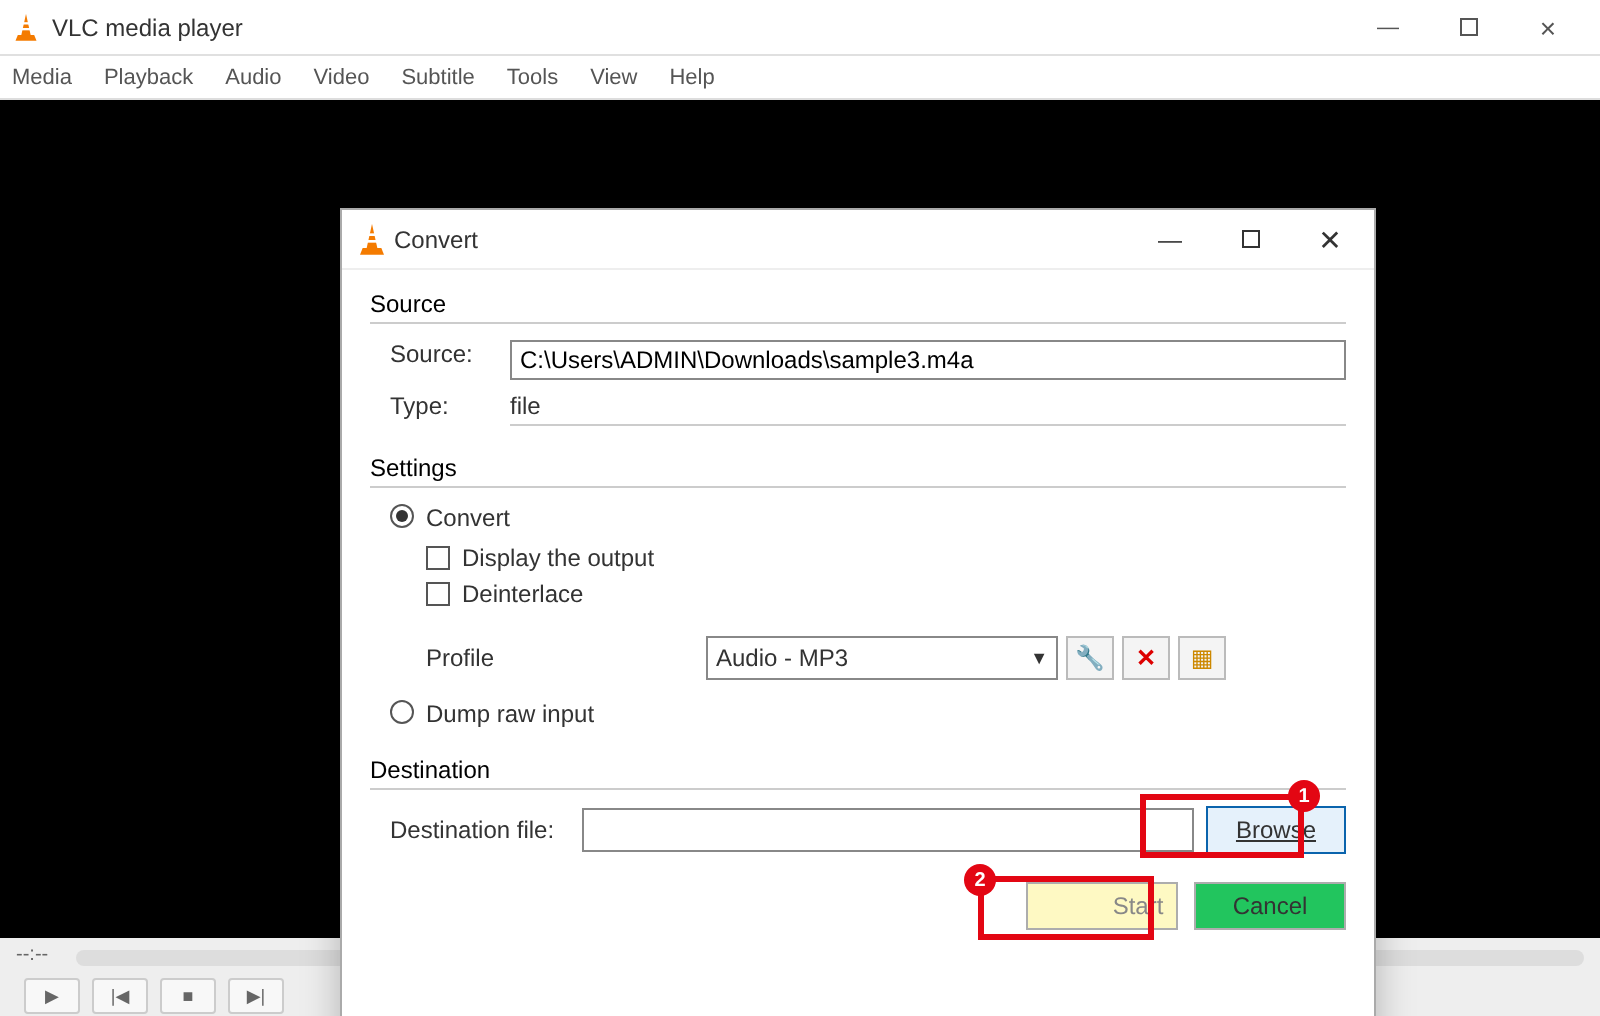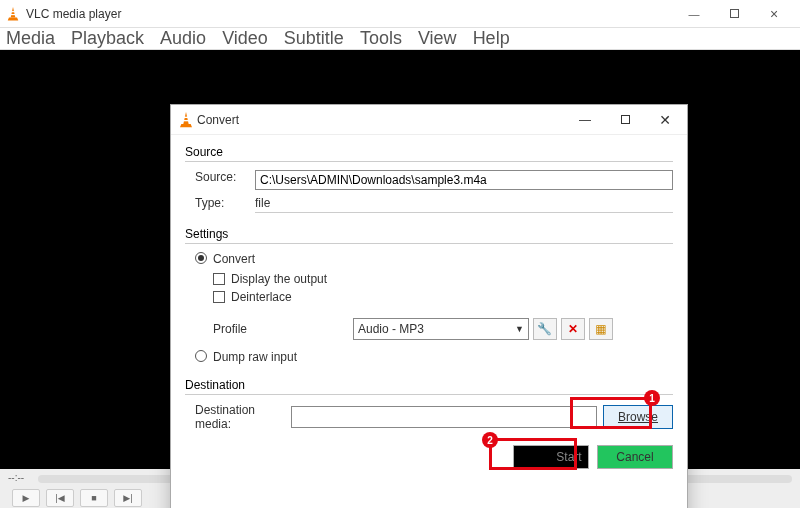--- a/index.html
+++ b/index.html
@@ -7,21 +7,21 @@
 
   
   .main-titlebar { height: 28px; background: #fff; display: flex; align-items: center; padding: 13px 6px; border-bottom: 1px solid #e0e0e0; }
   .cone-main { width: 14px; height: 14px; margin-right: 6px; }
   .main-title { font-size: 12px; color: #333; flex: 1; }
   .win-ctrl { display: flex; gap: 0; }
   .win-ctrl span { width: 40px; height: 22px; display: flex; align-items: center; justify-content: center; font-size: 11px; color: #555; cursor: default; }
   .win-ctrl .sq { width: 9px; height: 9px; border: 1px solid #555; }
 
   
-  .menubar { height: 22px; background: #fff; display: flex; align-items: center; padding: 0 6px; border-bottom: 1px solid #ddd; font-size: 18px; color: #555; }
+  .menubar { height: 22px; background: #fff; display: flex; align-items: center; padding: 0 6px; border-bottom: 1px solid #ddd; font-size: 11px; color: #555; }
   .menubar span { margin-right: 16px; cursor: default; }
 
   
   .video-area { background: #000; height: 419px; position: relative; }
 
   
   .bottom { background: #eeeeee; height: 39px; padding: 4px 8px; }
   .seekbar { height: 8px; background: #ddd; border-radius: 4px; margin: 2px 0 6px 30px; position: relative; }
   .seekbar::before { content:""; position:absolute; left:-24px; top:-2px; font-size:10px; }
   .time-label { position:absolute; left:8px; bottom:25px; font-size:10px; color:#666;}
@@ -60,21 +60,21 @@
   .iconbtn.del { color:#d00; font-weight:bold;}
   .iconbtn.new { color:#c80;}
 
   .dest-row { display:flex; align-items:center; margin: 6px 0; }
   .dest-row .dlbl { width: 96px; }
   .dest-input { flex:1; height:22px; border:1px solid #888; background:#fff; }
   .browse-btn { width:70px; height:24px; margin-left:6px; border:1px solid #0a64ad; background:#e5f1fb; font-size:12px; display:flex; align-items:center; justify-content:center;text-decoration:underline;}
 
   .btn-row { display:flex; justify-content:flex-end; gap:8px; margin-top: 14px; }
   .std-btn { width:76px; height:24px; border:1px solid #adadad; background:#22c55e; font-size:12px; display:flex; align-items:center; justify-content:center;}
-  .std-btn.disabled { color:#888; background:#000000;padding-left:36px;}
+  .std-btn.disabled { color:#888; background:#fef9c3;padding-left:36px;}
 
   
   .anno { position:absolute; border:3px solid #e30613; pointer-events:none; }
   .anno1 { left: 570px; top: 397px; width: 82px; height: 32px; }
   .anno2 { left: 489px; top: 438px; width: 88px; height: 32px; }
   .badge { position:absolute; width:16px; height:16px; border-radius:50%; background:#e30613; color:#fff; font-size:10px; font-weight:bold; display:flex; align-items:center; justify-content:center; pointer-events:none;}
   .b1 { left: 644px; top: 390px; }
   .b2 { left: 482px; top: 432px; }
 
   
@@ -189,21 +189,21 @@
     </div>
 
     <div class="row" style="margin-left:10px; margin-top:6px; margin-bottom:14px;">
       <span class="radio"></span>
       <span>Dump raw input</span>
     </div>
 
     <div class="group-label">Destination</div>
     <div class="group-line"></div>
     <div class="dest-row" style="margin-left:10px;">
-      <span class="dlbl">Destination media:</span>
+      <span class="dlbl">Destination file:</span>
       <input class="dest-input" value="" style="">
       <div class="browse-btn">Browse</div>
     </div>
 
     <div class="btn-row">
       <div class="std-btn disabled">Start</div>
       <div class="std-btn">Cancel</div>
     </div>
   </div>
 </div>

